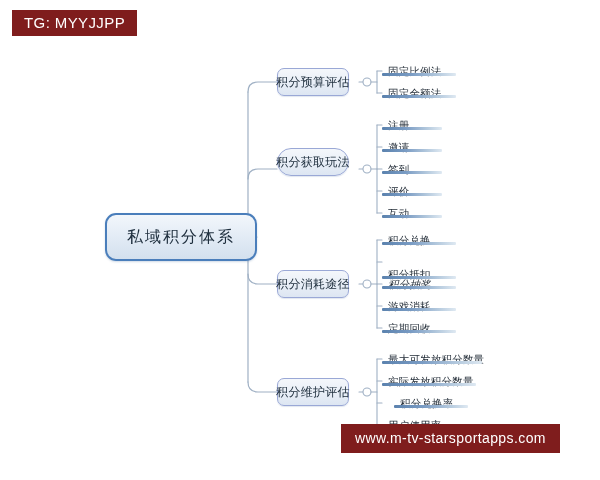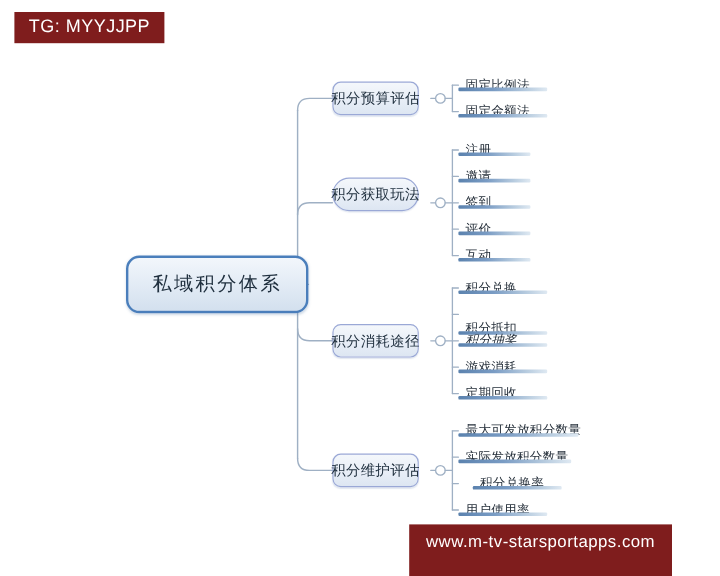--- a/index.html
+++ b/index.html
@@ -22,21 +22,21 @@
     position:absolute;
     background:#7f1d1d;
     color:#ffffff;
     font-size:15px;
     letter-spacing:.4px;
     white-space:nowrap;
     display:flex; align-items:center; justify-content:center;
     z-index:40;
   }
   #wm-tg   { left:12px;  top:10px;  padding:4px 12px 5px 12px; }
-  #wm-site { left:341px; top:437px; padding:6px 14px 22px 14px; font-size:14px;align-items:center; }
+  #wm-site { left:341px; top:424px; padding:6px 14px 7px 14px; font-size:14px;align-items:center; }
 
   
   #links {
     position:absolute; left:0; top:0;
     width:600px; height:480px;
     z-index:5;
     pointer-events:none;
   }
 
   

